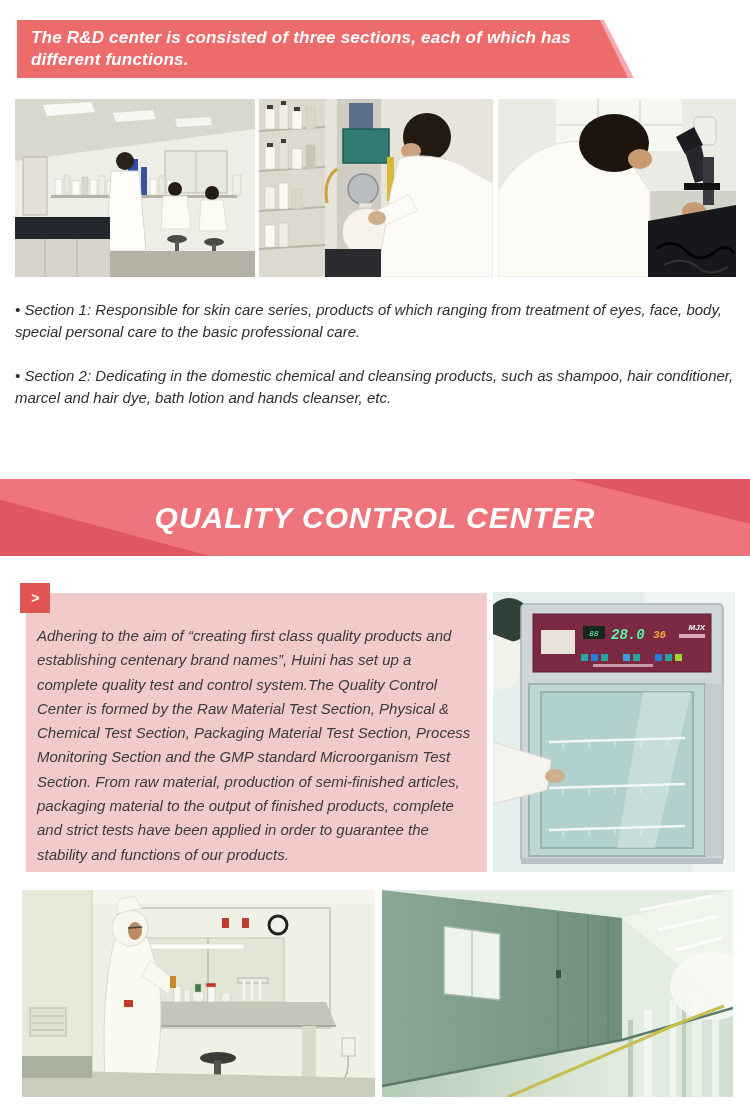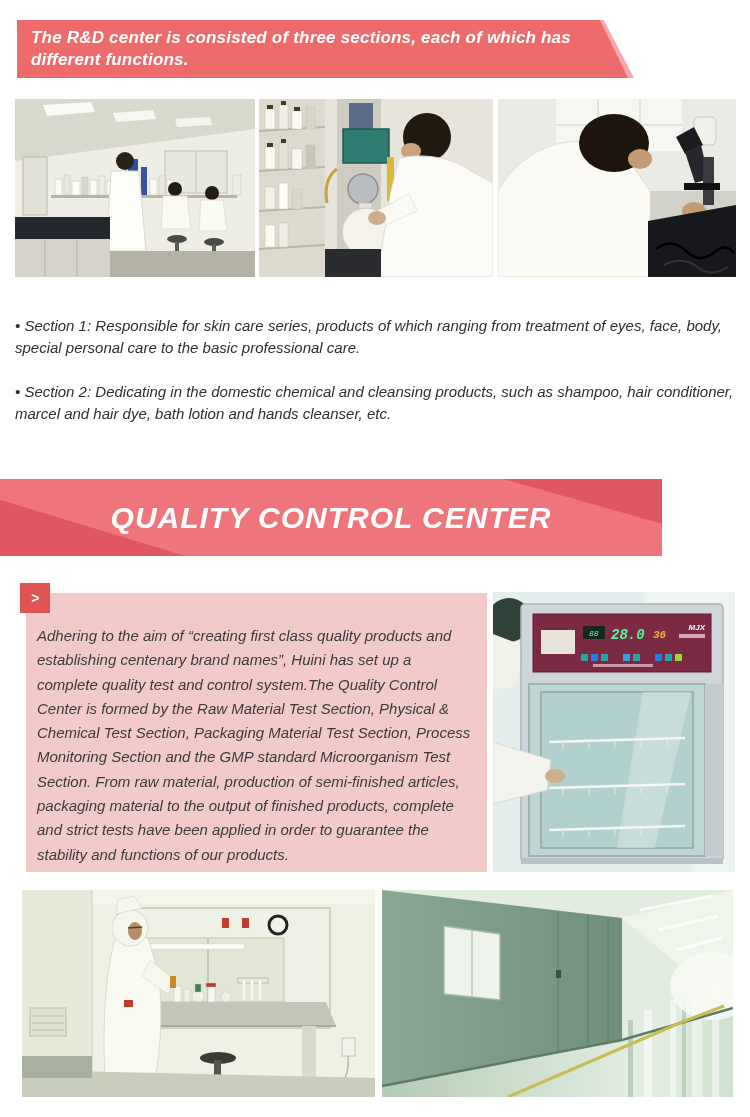--- a/index.html
+++ b/index.html
@@ -16,25 +16,25 @@
     font-weight:bold; line-height:22px; letter-spacing:0.2px; }
 
   
   .photo { position:absolute; overflow:hidden; background:#e8e8e0; }
   .photo svg { display:block; width:100%; height:100%; }
   .p1 { left:15px;  top:99px; width:240px; height:178px; }
   .p2 { left:259px; top:99px; width:234px; height:178px; }
   .p3 { left:498px; top:99px; width:238px; height:178px; }
 
   
-  .bullets { position:absolute; left:15px; top:299px; width:722px;margin-top:16px; }
+  .bullets { position:absolute; left:15px; top:299px; width:722px; }
   .bullets p { font-size:15px; line-height:22px; color:#2e2e2e; margin-bottom:22px; }
 
   
-  .qc-banner { position:absolute; left:0; top:479px; width:662px; height:77px; background:#ef757c; }
+  .qc-banner { position:absolute; left:0; top:479px; width:750px; height:77px; background:#ef757c; }
   .qc-banner .tri-tr { position:absolute; inset:0; background:#e05663;
     clip-path:polygon(76% 0, 100% 0, 100% 58%); }
   .qc-banner .tri-bl { position:absolute; inset:0; background:#e05663;
     clip-path:polygon(0 27%, 28% 100%, 0 100%); }
   .qc-banner .title { position:relative; text-align:center; line-height:77px; color:#ffffff;
     font-size:30px; font-weight:bold; letter-spacing:1px; }
 
   
   .qc-marker { position:absolute; left:20px; top:583px; width:30px; height:30px; background:#e15454;
     color:#ffffff; font-size:14px; font-weight:bold; text-align:center; line-height:30px; z-index:2; }

